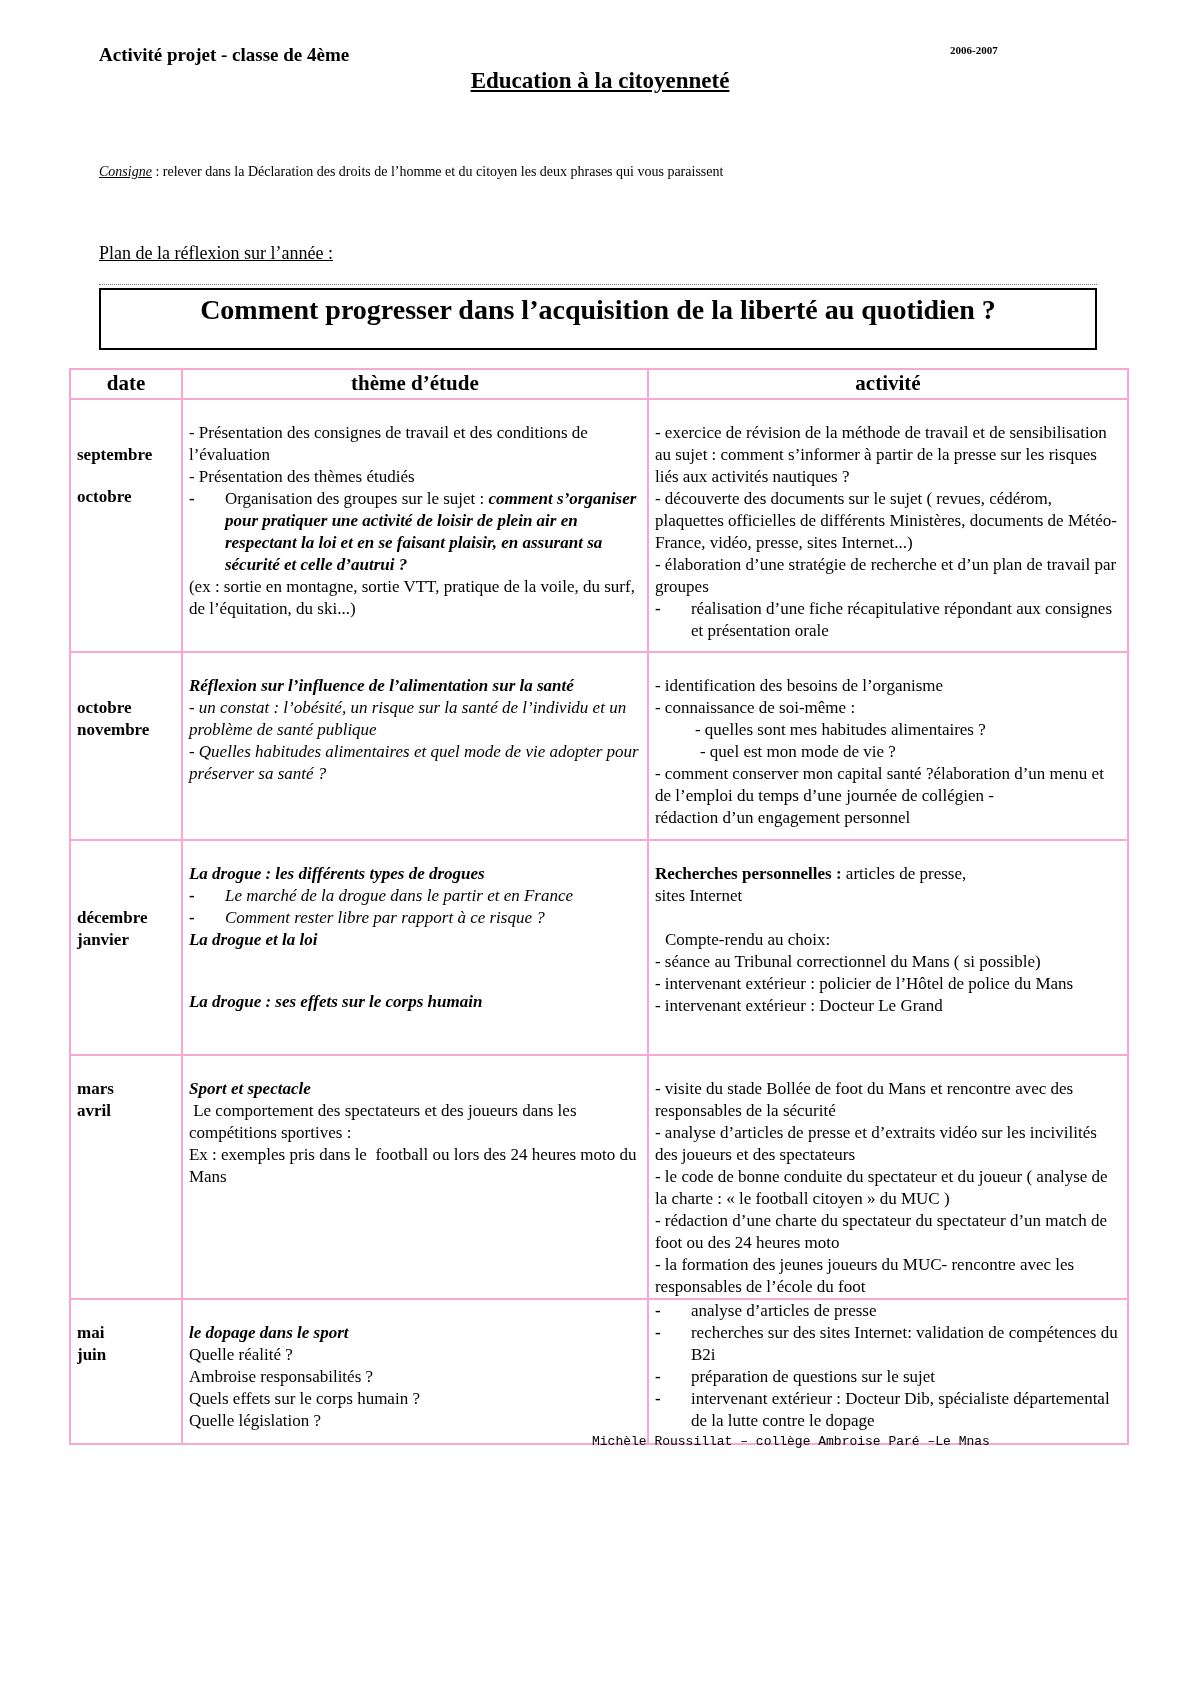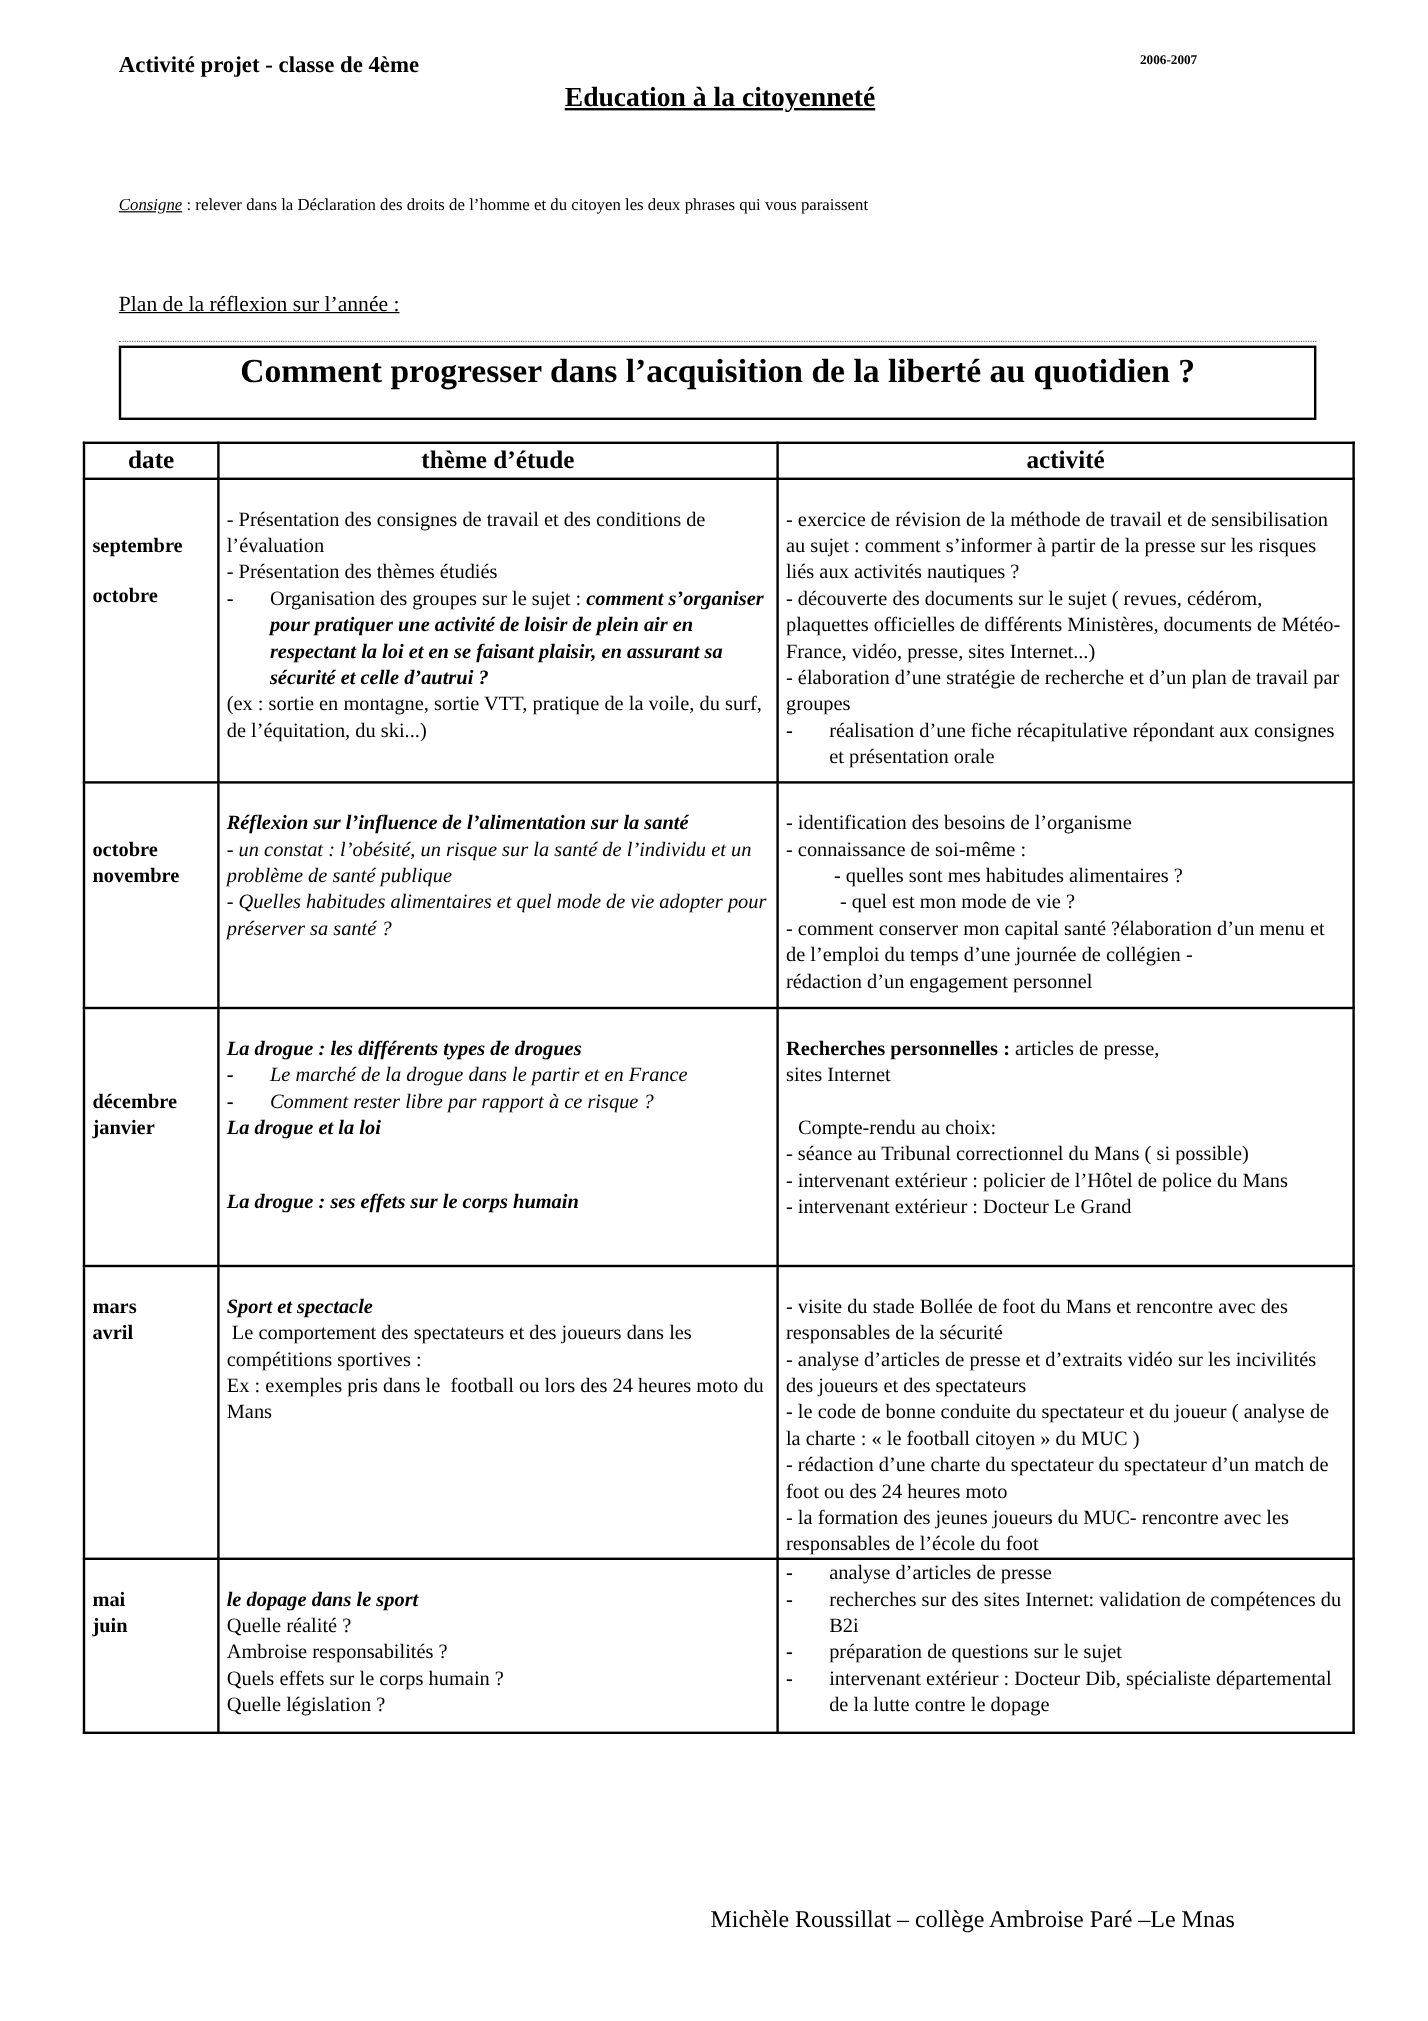--- a/index.html
+++ b/index.html
@@ -8,37 +8,37 @@
   .hdr-left { left: 99px; top: 44px; font-size: 19px; font-weight: bold; }
   .hdr-year { left: 950px; top: 44px; font-size: 11px; font-weight: bold; text-align: right; }
   .doc-title { left: 0; width: 1200px; top: 68px; text-align: center; font-size: 23px; font-weight: bold; text-decoration: underline; }
   .consigne { left: 99px; top: 126px; width: 1000px; font-size: 14px; line-height: 22px; margin-top: 35px; }
   .consigne .lbl { font-style: italic; text-decoration: underline; }
   .plan { left: 99px; top: 243px; font-size: 18px; text-decoration: underline; }
   .question-box { left: 99px; top: 288px; width: 998px; height: 62px; border: 2px solid #000; box-sizing: border-box; text-align: center; font-size: 28px; font-weight: bold; line-height: 40px; }
   .question-topline { left: 99px; top: 284px; width: 998px; border-top: 1px dotted #777; }
 
   table.plan-table { position: absolute; left: 69px; top: 368px; width: 1060px; border-collapse: collapse; font-size: 17px; line-height: 22px; }
-  table.plan-table th, table.plan-table td { border: 2px solid #000000; vertical-align: top; margin-top: 47px; }
+  table.plan-table th, table.plan-table td { border: 2px solid #f9a8d4; vertical-align: top; margin-top: 47px; }
   table.plan-table th { font-size: 21px; font-weight: bold; height: 28px; padding: 0; line-height: 26px; text-align: center; }
   col.c-date { width: 112px; }
   col.c-theme { width: 467px; }
   col.c-act { width: 481px; }
   td.date { font-weight: bold; padding: 0 6px; border-radius: 29px; }
   td.theme, td.act { padding: 0 6px; }
   .bi { font-weight: bold; font-style: italic; }
   .it { font-style: italic; }
   .b { font-weight: bold; }
   .u { }
   .bullet { display: flex; }
   .bullet .dash { width: 36px; flex: none; font-weight: bold; }
   .ind1 { padding-left: 40px; }
   .ind2 { padding-left: 45px; }
   .sp { height: 22px; }
-  .footer { left: 592px; top: 1589px; font-size: 20px; }
+  .footer { left: 592px; top: 1434px; font-size: 13px; font-family: Liberation Mono, monospace; }
 </style>
 </head>
 <body>
 
 <div class="abs hdr-left">Activité projet - classe de 4ème</div>
 <div class="abs hdr-year">2006-2007</div>
 <div class="abs doc-title">Education à la citoyenneté</div>
 
 <div class="abs consigne">
   <span class="lbl">Consigne</span><span> : relever dans la Déclaration des droits de l’homme et du citoyen les deux phrases qui vous paraissent</span><br>

